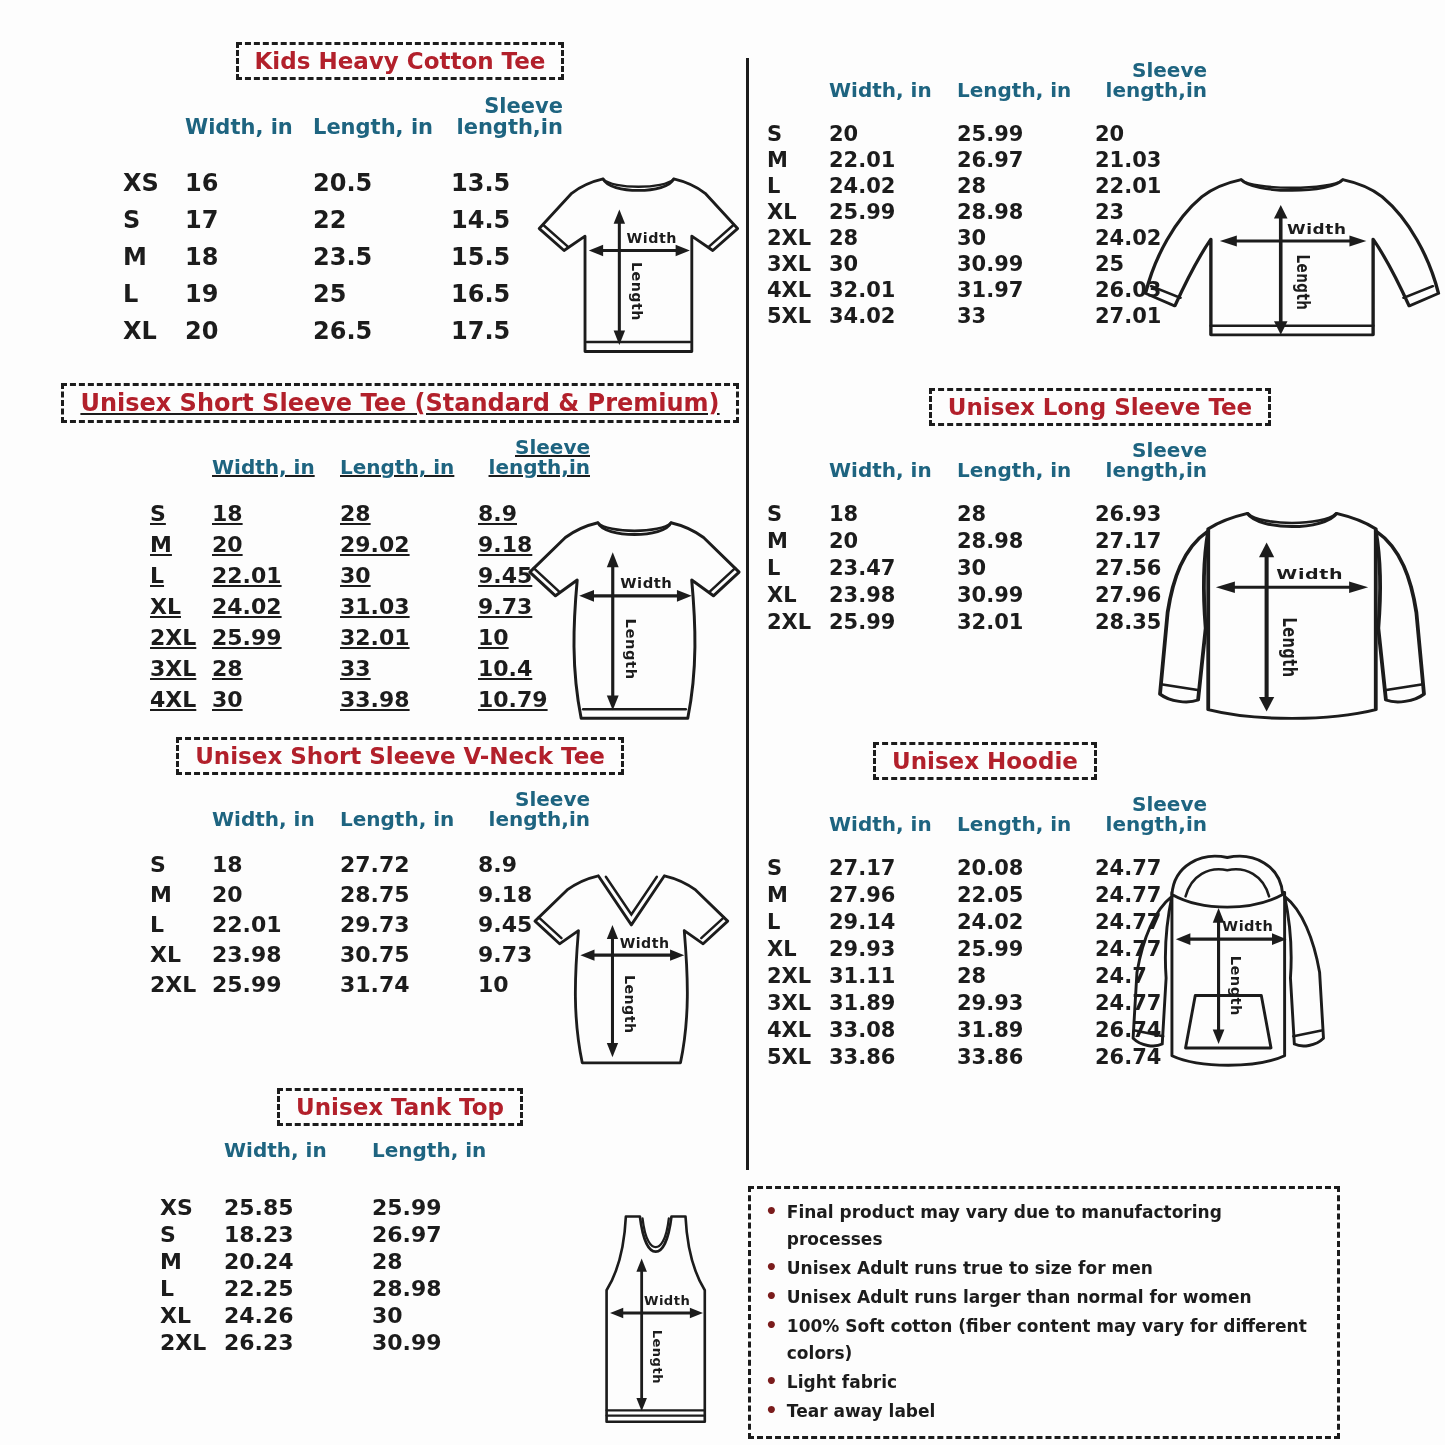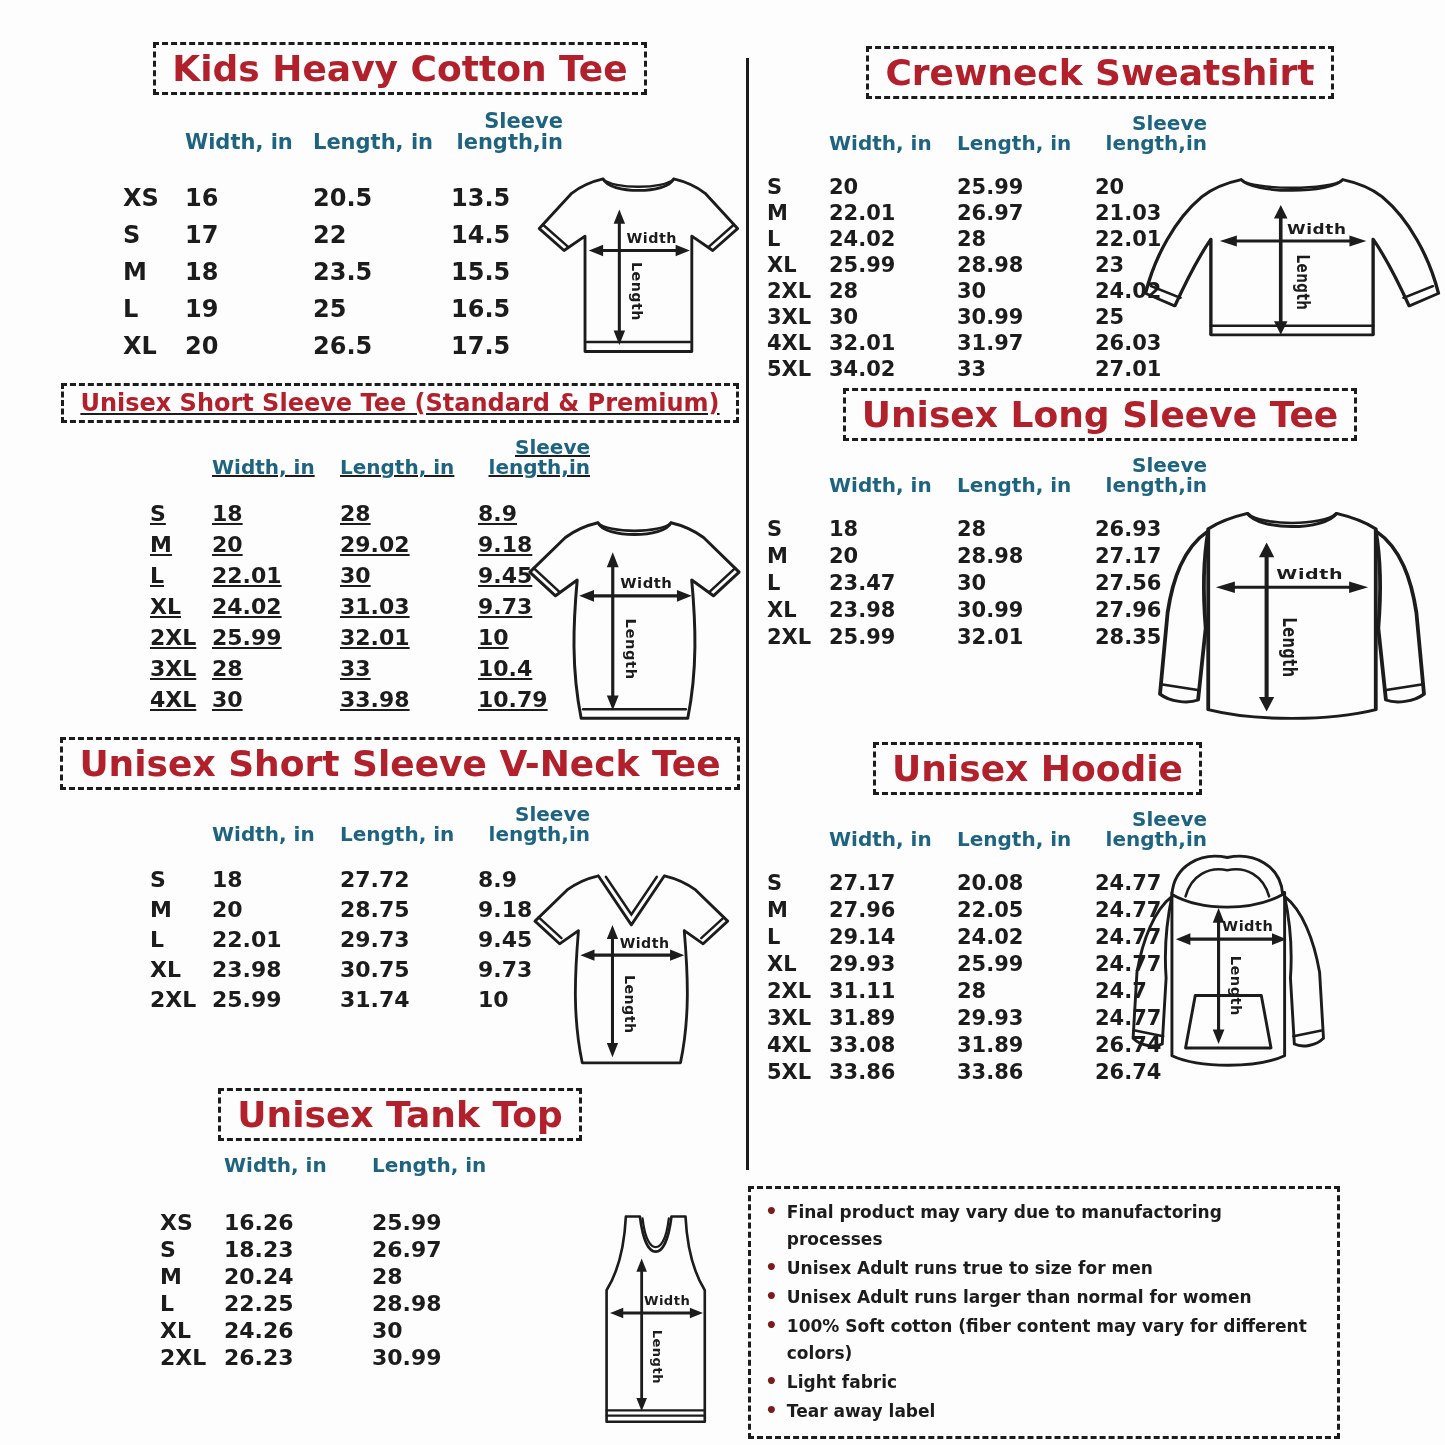--- a/index.html
+++ b/index.html
@@ -16,21 +16,21 @@
   .sec{position:absolute;}
   .sec-kids  {top:42px;  left:55px;  width:690px;}
   .sec-std   {top:383px; left:55px;  width:690px;text-decoration:underline;}
   .sec-vneck {top:737px; left:55px;  width:690px;}
   .sec-tank  {top:1088px;left:55px;  width:690px;}
   .sec-crew  {top:46px;  left:755px; width:690px;}
   .sec-long  {top:388px; left:755px; width:690px;}
   .sec-hoodie{top:742px; left:755px; width:690px;}
 
   .title-box{width:fit-content;max-width:100%;margin:0 auto;border:3px dashed var(--ink);
-    padding:3px 16px;color:var(--title-red);font-size:36px;white-space:nowrap;}
+    padding:3px 16px;color:var(--title-red);font-size:23px;white-space:nowrap;}
   .sec-std .title-box{font-size:24px;}
   .sec-hoodie .title-box{margin:0 0 4px 118px;}
 
   .table{position:relative;}
   .sec-kids .table{padding-left:68px;}
   .sec-std .table, .sec-vneck .table{padding-left:95px;}
   .sec-tank .table{padding-left:105px;}
   .sec-crew .table, .sec-long .table, .sec-hoodie .table{padding-left:12px;}
 
   .cols3{display:grid;grid-template-columns:62px 128px 138px 112px;align-items:end;}
@@ -314,21 +314,21 @@
 </svg></div>
     <div class="table">
       <div class="thead cols2">
             <span></span>
             <span class="th">Width, in</span>
             <span class="th">Length, in</span>
           </div>
       <div class="tbody">
             <div class="tr cols2">
               <span class="td">XS</span>
-              <span class="td">16.26</span>
+              <span class="td">25.85</span>
               <span class="td">25.99</span>
             </div>
             <div class="tr cols2">
               <span class="td">S</span>
               <span class="td">18.23</span>
               <span class="td">26.97</span>
             </div>
             <div class="tr cols2">
               <span class="td">M</span>
               <span class="td">20.24</span>
@@ -348,23 +348,20 @@
               <span class="td">2XL</span>
               <span class="td">26.23</span>
               <span class="td">30.99</span>
             </div>
           </div>
     </div>
   </section>
     </div>
   <div id="col-right">
       <section class="sec sec-crew">
-    <div class="title-box">
-      <span class="title-text">Crewneck Sweatshirt</span>
-    </div>
     <div class="garment"><svg class="gsvg" viewBox="0 0 300 235" preserveAspectRatio="none">
   <path class="pw" d="M105,24 C90,28 78,35 70,43 C46,68 28,110 20,150 L46,164 C57,134 68,108 78,90 L78,196 L222,196 L222,90 C232,108 243,134 254,164 L280,150 C272,110 254,68 230,43 C222,35 210,28 195,24 C185,40 115,40 105,24 Z"></path>
   <path class="pl" d="M105,24 C115,36 185,36 195,24"></path>
   <path class="pl" d="M78,186 L222,186"></path>
   <path class="pl" d="M25,142 L51,155"></path>
             <path class="pl" d="M275,142 L249,155"></path>
   <g>
     <line class="al" x1="140" y1="60" x2="140" y2="188"></line>
     <path class="ah" d="M140,52 L134,67 L146,67 Z"></path>
               <path class="ah" d="M140,196 L134,181 L146,181 Z"></path>

